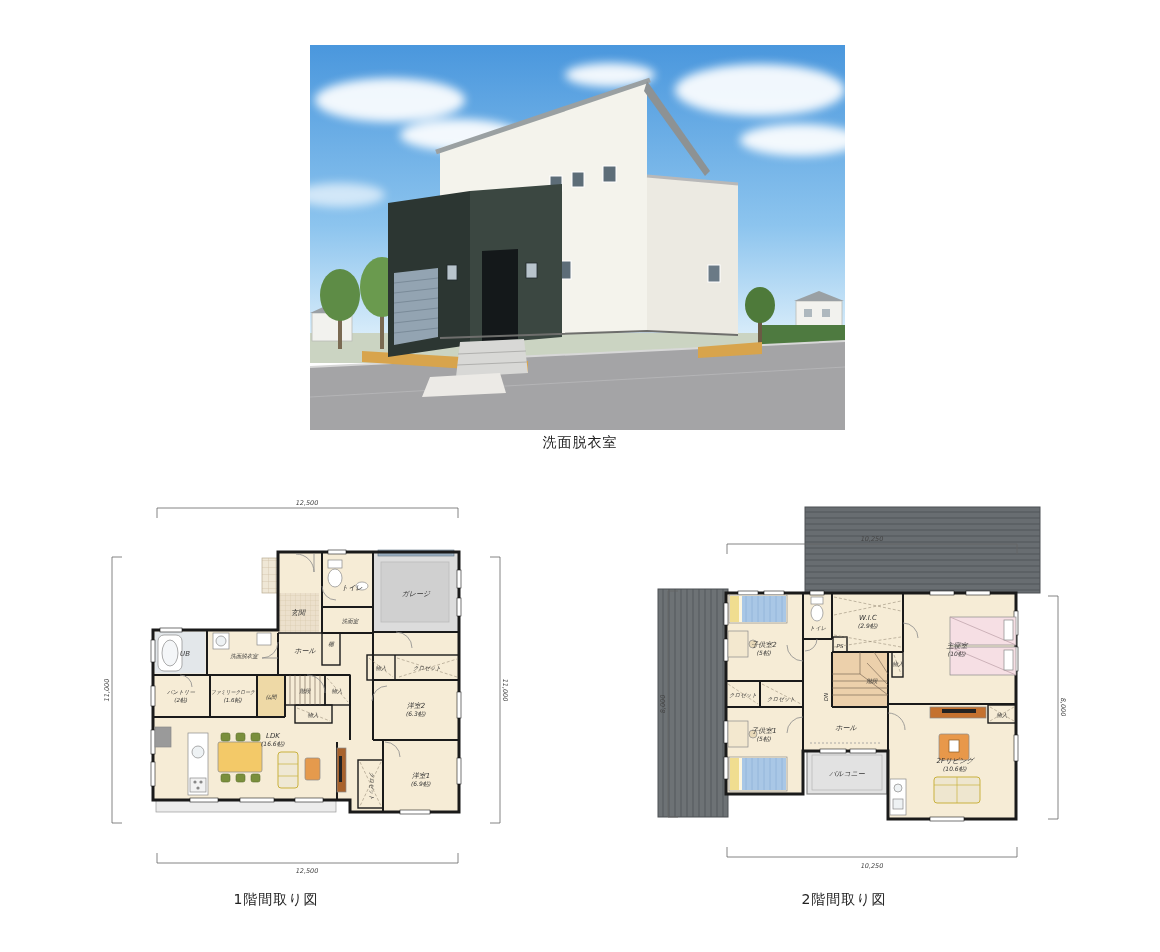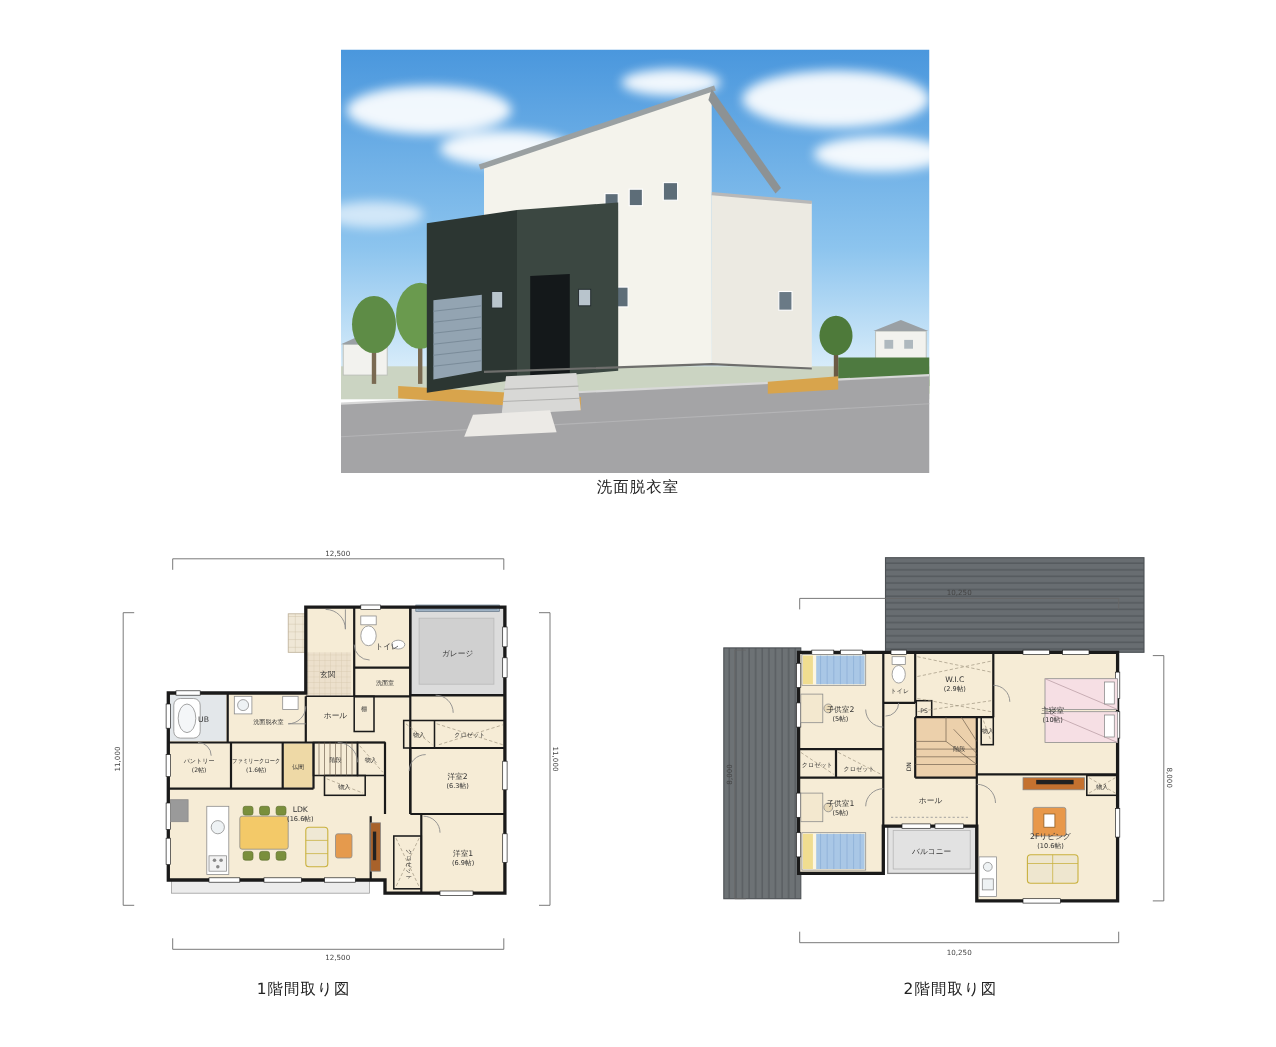--- a/index.html
+++ b/index.html
@@ -1,18 +1,18 @@
 <!DOCTYPE html>
 <html><head>
 <meta charset="utf-8">
 <style>
   html,body{margin:0;padding:0;background:#ffffff;}
   #page{position:relative;width:1160px;height:952px;background:#ffffff;overflow:hidden;
         font-family:"DejaVu Sans","Liberation Sans",sans-serif;}
-  .abs{position:absolute;}
+  .abs{position:absolute;font-style:italic;}
   .caption{position:absolute;font-size:14px;color:#222;text-align:center;letter-spacing:1px;}
   svg text{font-family:"DejaVu Sans","Liberation Sans",sans-serif;fill:#333;}
   .roomlbl{font-size:7px;}
   .sizelbl{font-size:6px;}
   .tinylbl{font-size:5.5px;}
   .dimlbl{font-size:6.5px;fill:#444;}
   .wall-out{fill:none;stroke:#1a1a1a;stroke-width:3;}
   .wall-in{stroke:#1a1a1a;stroke-width:2;fill:none;}
   .wall-thin{stroke:#1a1a1a;stroke-width:1.4;fill:none;}
   .dim{stroke:#666;stroke-width:0.8;fill:none;}
@@ -440,15 +440,15 @@
         <text class="roomlbl" x="196" y="231">ホール</text>
         <text class="roomlbl" x="114" y="234">子供室1</text>
         <text class="sizelbl" x="114" y="242">(5帖)</text>
         <text class="roomlbl" x="197" y="277">バルコニー</text>
         <text class="roomlbl" x="305" y="264">2Fリビング</text>
         <text class="sizelbl" x="305" y="272">(10.6帖)</text>
         <text class="tinylbl" x="352" y="218">物入</text>
       </g>
     </svg>
   </div>
-  <div class="caption" style="left:804px;top:891px;width:120px;">2階間取り図</div>
+  <div class="caption" style="left:784px;top:891px;width:120px;">2階間取り図</div>
 
 </div>
 
 </body></html>

